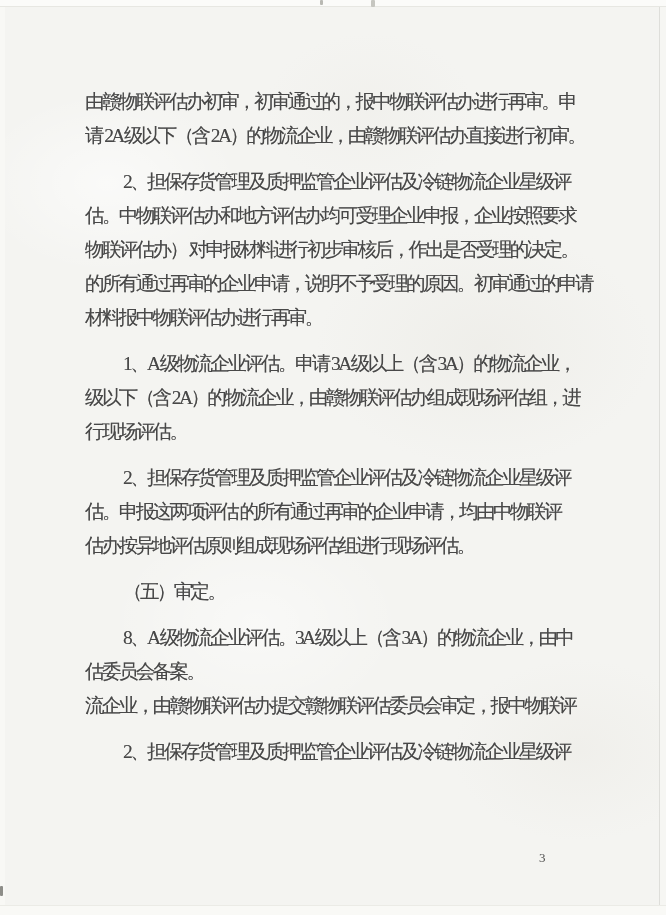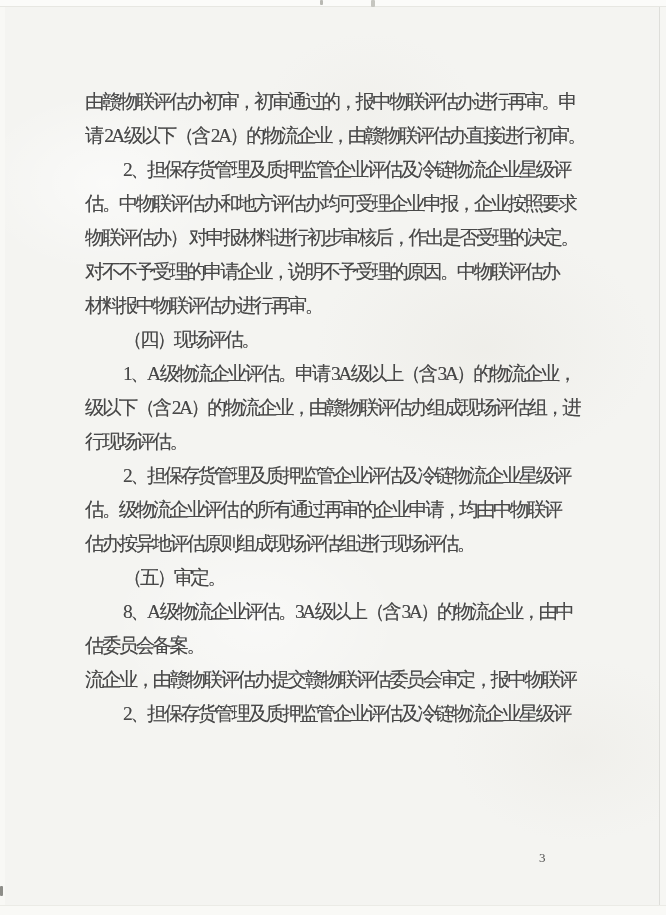--- a/index.html
+++ b/index.html
@@ -75,20 +75,21 @@
     height: 34px;
     line-height: 34px;
     font-size: 19.5px;
     letter-spacing: -2.6px;
     color: #484848;
     white-space: pre;
     text-shadow: 0 0 0.6px rgba(90,90,90,0.55);
   }
   .line.indent {
     padding-left: 38px;
+    margin-top: 12px;
   }
   .page-number {
     position: absolute;
     left: 539px;
     top: 850px;
     font-size: 13px;
     color: #4d4d4d;
     letter-spacing: 0;
   }
 </style>
@@ -103,28 +104,27 @@
   <div class="mark mark-top-a"></div>
   <div class="mark mark-top-b"></div>
   <div class="mark mark-bottom-left"></div>
 
   <div class="text-block" id="text-block">
       <div class="line">由赣物联评估办初审，初审通过的，报中物联评估办进行再审。申</div>
       <div class="line">请 2A 级以下（含 2A）的物流企业，由赣物联评估办直接进行初审。</div>
       <div class="line indent">2、担保存货管理及质押监管企业评估及冷链物流企业星级评</div>
       <div class="line">估。中物联评估办和地方评估办均可受理企业申报，企业按照要求</div>
       <div class="line">物联评估办） 对申报材料进行初步审核后，作出是否受理的决定。</div>
-      <div class="line">对不不予受理的申请企业，说明不予受理的原因。中物联评估办</div>
+      <div class="line">的所有通过再审的企业申请，说明不予受理的原因。初审通过的申请</div>
       <div class="line">材料报中物联评估办进行再审。</div>
-      <div class="line indent">（四）现场评估。</div>
       <div class="line indent">1、A 级物流企业评估。申请 3A 级以上（含 3A）的物流企业，</div>
       <div class="line">级以下（含 2A）的物流企业，由赣物联评估办组成现场评估组，进</div>
       <div class="line">行现场评估。</div>
       <div class="line indent">2、担保存货管理及质押监管企业评估及冷链物流企业星级评</div>
-      <div class="line">估。级物流企业评估 的所有通过再审的企业申请，均由中物联评</div>
+      <div class="line">估。申报这两项评估 的所有通过再审的企业申请，均由中物联评</div>
       <div class="line">估办按异地评估原则组成现场评估组进行现场评估。</div>
       <div class="line indent">（五）审定。</div>
       <div class="line indent">8、A 级物流企业评估。3A 级以上（含 3A）的物流企业，由中</div>
       <div class="line">估委员会备案。</div>
       <div class="line">流企业，由赣物联评估办提交赣物联评估委员会审定，报中物联评</div>
       <div class="line indent">2、担保存货管理及质押监管企业评估及冷链物流企业星级评</div>
     </div>
 
   <div class="page-number">3</div>
 </div>

